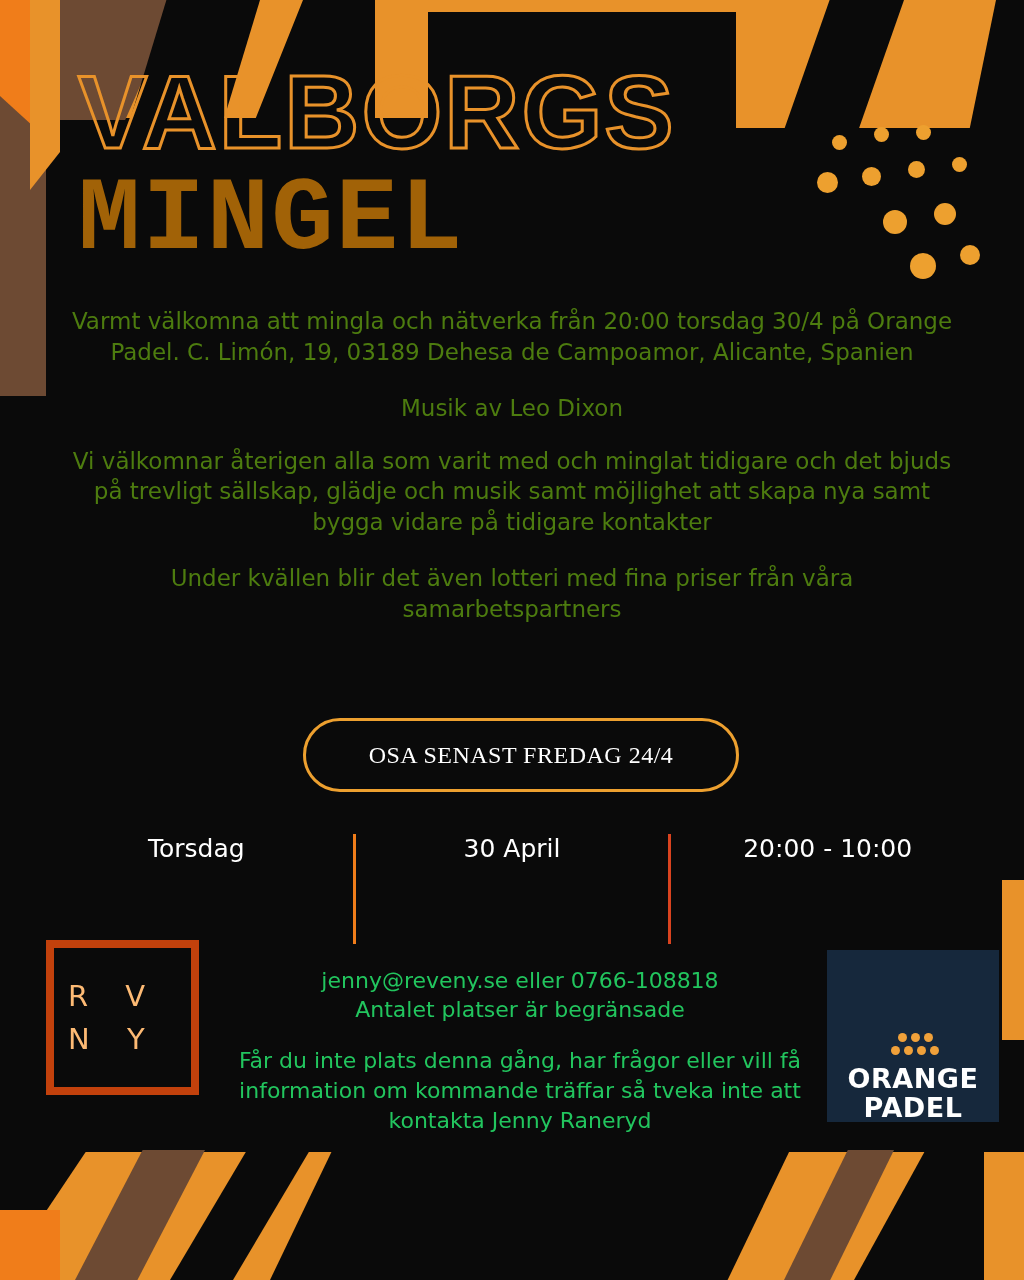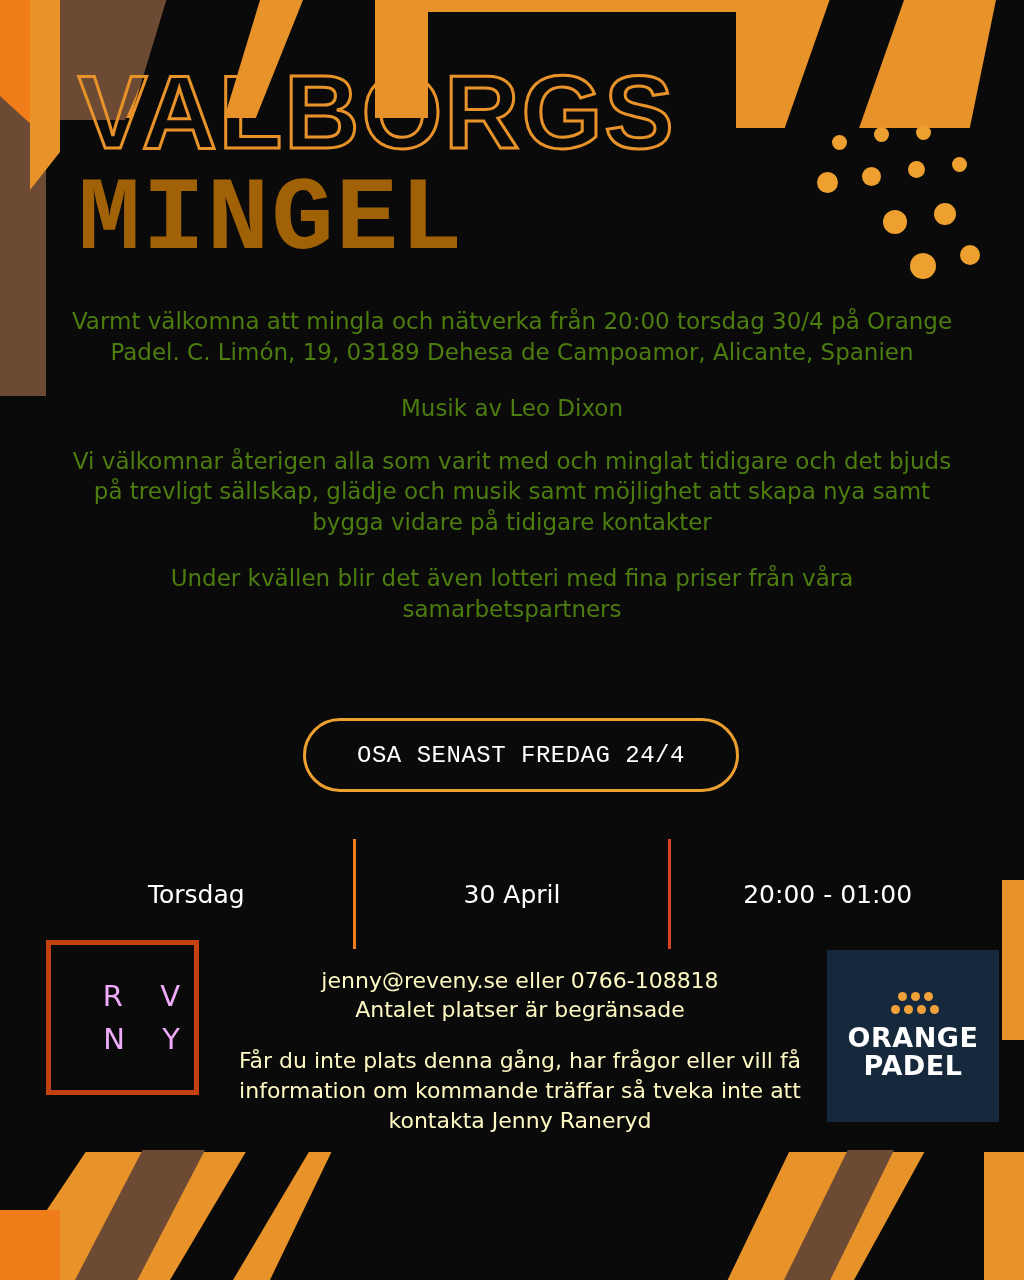--- a/index.html
+++ b/index.html
@@ -157,65 +157,65 @@
   .p.tight { margin-bottom: 22px; }
 
   
   .osa {
     position: absolute; top: 718px; left: 303px;
     width: 436px; height: 74px;
     border: 3px solid #eda02f;
     border-radius: 40px;
     display: flex; align-items: center; justify-content: center;
     color: #ffffff; font-size: 24px; letter-spacing: 0.5px;
-    font-family: Liberation Mono, monospace;
+    font-family: Liberation Serif, serif;
     background: transparent;
   }
 
   
   .whenrow {
     position: absolute; top: 834px; left: 40px; width: 944px; height: 120px;
-    display: flex; align-items: center;
+    display: flex; align-items: flex-start;
   }
   .when-cell {
     flex: 1; text-align: center; color: #ffffff;
     font-size: 25px; font-family: "DejaVu Sans", sans-serif;
   }
   .vline { width: 3px; height: 110px; background: #d9431f; }
   .vline.orange { background: #f07d1a; }
 
   
   .rvny {
     position: absolute; top: 940px; left: 46px;
     width: 153px; height: 155px;
-    border: 5px solid #c2410c;
+    border: 8px solid #c2410c;
     display: flex; flex-direction: column;
-    align-items: flex-end; justify-content: center;
-    color: #f0abfc;
+    align-items: flex-start; justify-content: center;
+    color: #fdba74;
   }
   .rvny-line {
     font-size: 29px; letter-spacing: 14px; line-height: 1.45;
     font-family: "DejaVu Sans", sans-serif; text-indent: 14px;
   }
 
   
   .contact {
     position: absolute; top: 966px; left: 220px; width: 600px;
-    text-align: center; color: #fef9c3;
+    text-align: center; color: #22c55e;
   }
   .contact .c1 { font-size: 22px; line-height: 1.32; font-family: "DejaVu Sans", sans-serif; }
   .contact .c2 { font-size: 22px; line-height: 1.36; margin-top: 22px; font-family: "DejaVu Sans", sans-serif; }
 
   
   .padel {
     position: absolute; top: 950px; right: 25px;
     width: 172px; height: 172px;
     background: #16283c;
     display: flex; flex-direction: column;
-    align-items: center; justify-content: center;
+    align-items: center; justify-content: flex-end;
   }
   .padel-dots { width: 58px; height: 26px; position: relative; margin-bottom: 6px; }
   .padel-dots .d { position: absolute; width: 9px; height: 9px; border-radius: 50%; background: #f0a13a; }
   .padel-word {
     color: #ffffff; font-weight: 700; font-size: 27px; line-height: 1.05;
     letter-spacing: 0.5px; font-family: "DejaVu Sans", sans-serif; text-align: center;
   }
 </style>
 </head>
 <body>
@@ -273,21 +273,21 @@
 
   <div class="osa">
     <span>OSA SENAST FREDAG 24/4</span>
   </div>
 
   <div class="whenrow">
     <div class="when-cell">Torsdag</div>
     <div class="vline orange"></div>
     <div class="when-cell">30 April</div>
     <div class="vline"></div>
-    <div class="when-cell">20:00 - 01:00</div>
+    <div class="when-cell">20:00 - 10:00</div>
   </div>
 
   <div class="rvny">
     <div class="rvny-line">R V</div>
     <div class="rvny-line">N Y</div>
   </div>
 
   <div class="contact">
     <div class="c1">jenny@reveny.se eller 0766-108818</div>
     <div class="c1">Antalet platser är begränsade</div>

